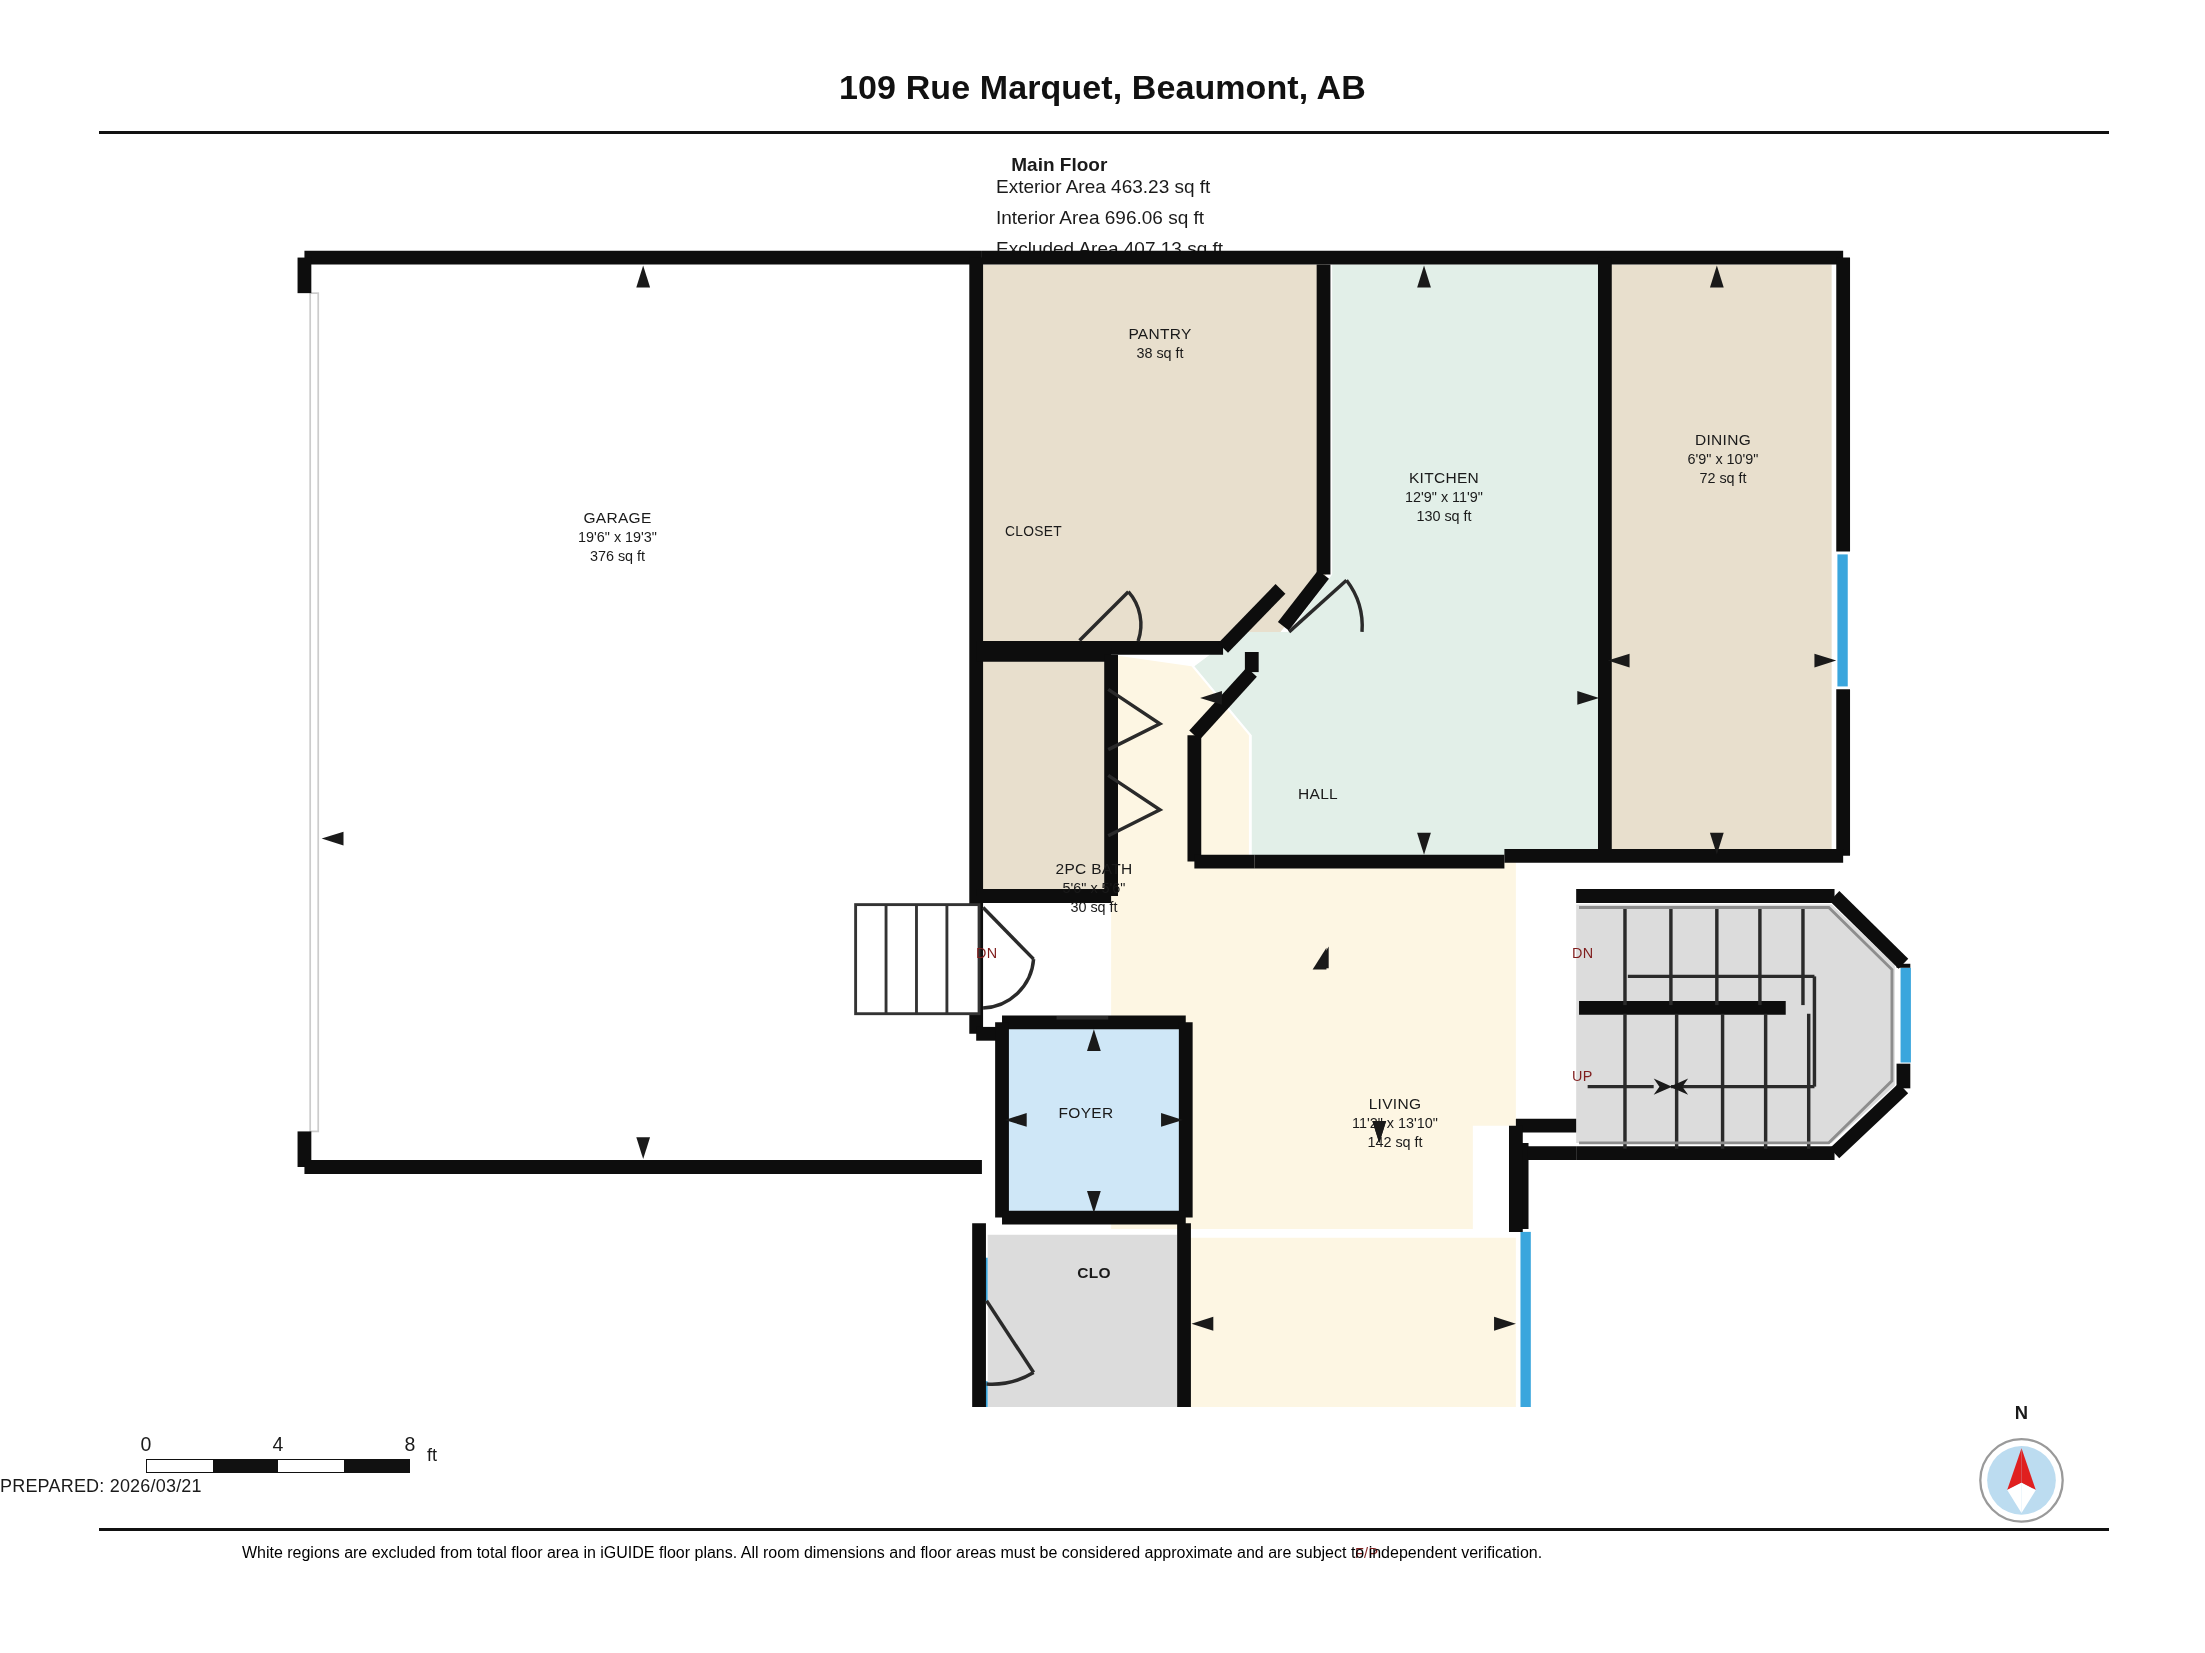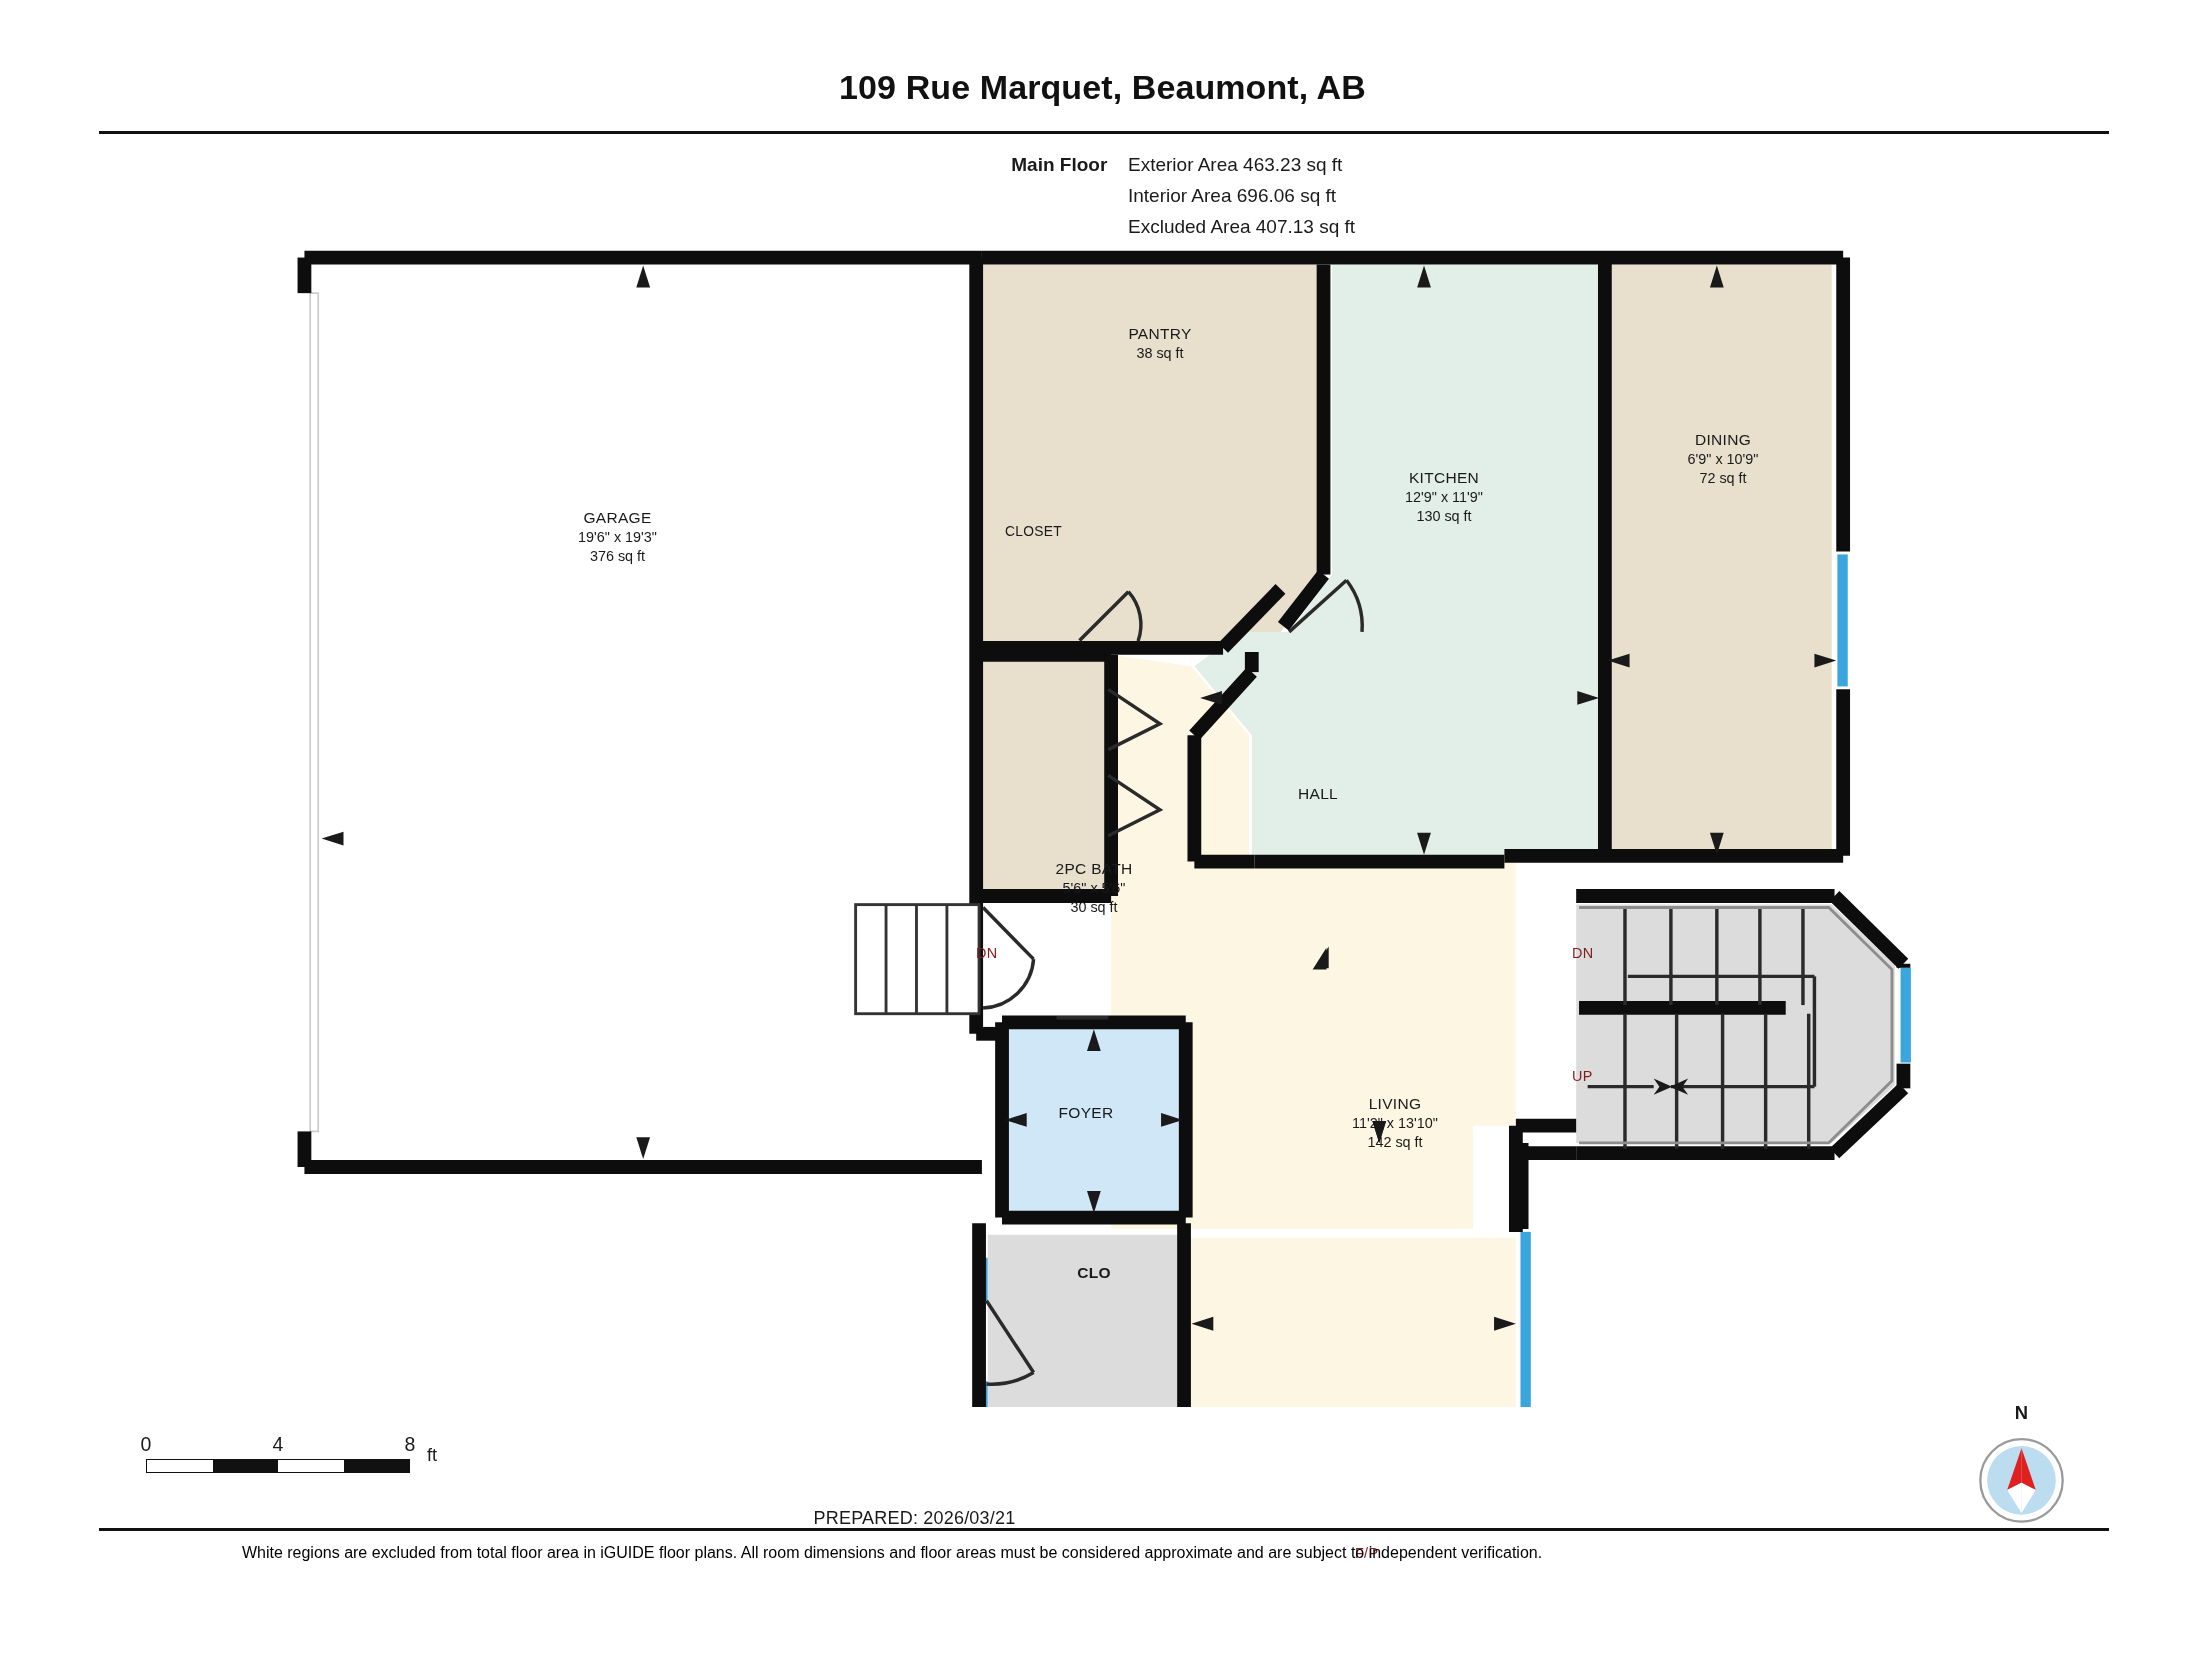--- a/index.html
+++ b/index.html
@@ -8,21 +8,21 @@
 
   
   .title{
     position:absolute;left:0;top:68px;width:2205px;text-align:center;
     font-size:34px;font-weight:bold;letter-spacing:0.1px;color:#111;
   }
   .rule-top{position:absolute;left:99px;top:131px;width:2010px;height:2.9px;background:#111;}
   .rule-bot{position:absolute;left:99px;top:1528px;width:2010px;height:2.9px;background:#111;}
 
   .summary{position:absolute;left:996px;top:154px;width:517px;}
-  .sum-row{display:flex;align-items:flex-start;margin-bottom:9.2px;}
+  .sum-row{display:flex;align-items:flex-start;margin-bottom:9.2px;flex-direction:column;}
   .sum-label{width:132px;font-size:19px;font-weight:bold;text-align:right;padding-right:20.7px;box-sizing:border-box;}
   .sum-val{font-size:19px;}
   .sum-row.noLabel .sum-label{visibility:hidden;}
 
   
   #plan{position:absolute;left:0;top:230px;width:2205px;height:1177px;}
   #plan svg{display:block;}
 
   
   .rlabel{position:absolute;text-align:center;color:#1a1a1a;line-height:1.30;
@@ -35,21 +35,21 @@
 
   
   .scalewrap{position:absolute;left:146px;top:1436px;width:299px;}
   .scale-nums{position:relative;height:23px;}
   .scale-nums span{position:absolute;font-size:19.5px;transform:translateX(-50%);top:-3.4px;}
   .scale-bar{position:relative;height:13.8px;width:264px;border:1.1px solid #111;box-sizing:border-box;display:flex;}
   .scale-bar i{flex:1 1 25%;display:block;}
   .scale-bar i.on{background:#111;}
   .scale-unit{position:absolute;left:281px;top:9.2px;font-size:18px;}
 
-  .prepared{position:absolute;left:0;top:1476px;width:1829px;text-align:center;font-size:18px;letter-spacing:0.2px;margin-top:32px;}
+  .prepared{position:absolute;left:0;top:1476px;width:1829px;font-size:18px;letter-spacing:0.2px;}
 
   .disclaimer{position:absolute;left:0;top:1544px;width:1784px;text-align:center;font-size:16px;color:#000000;}
 
   .compass{position:absolute;left:1970px;top:1407px;width:103px;height:115px;}
   .compass .nlbl{position:absolute;left:0;top:-4.6px;width:103px;text-align:center;font-size:18.4px;font-weight:bold;}
 </style>
 </head>
 <body>
 
 <div id="page">

